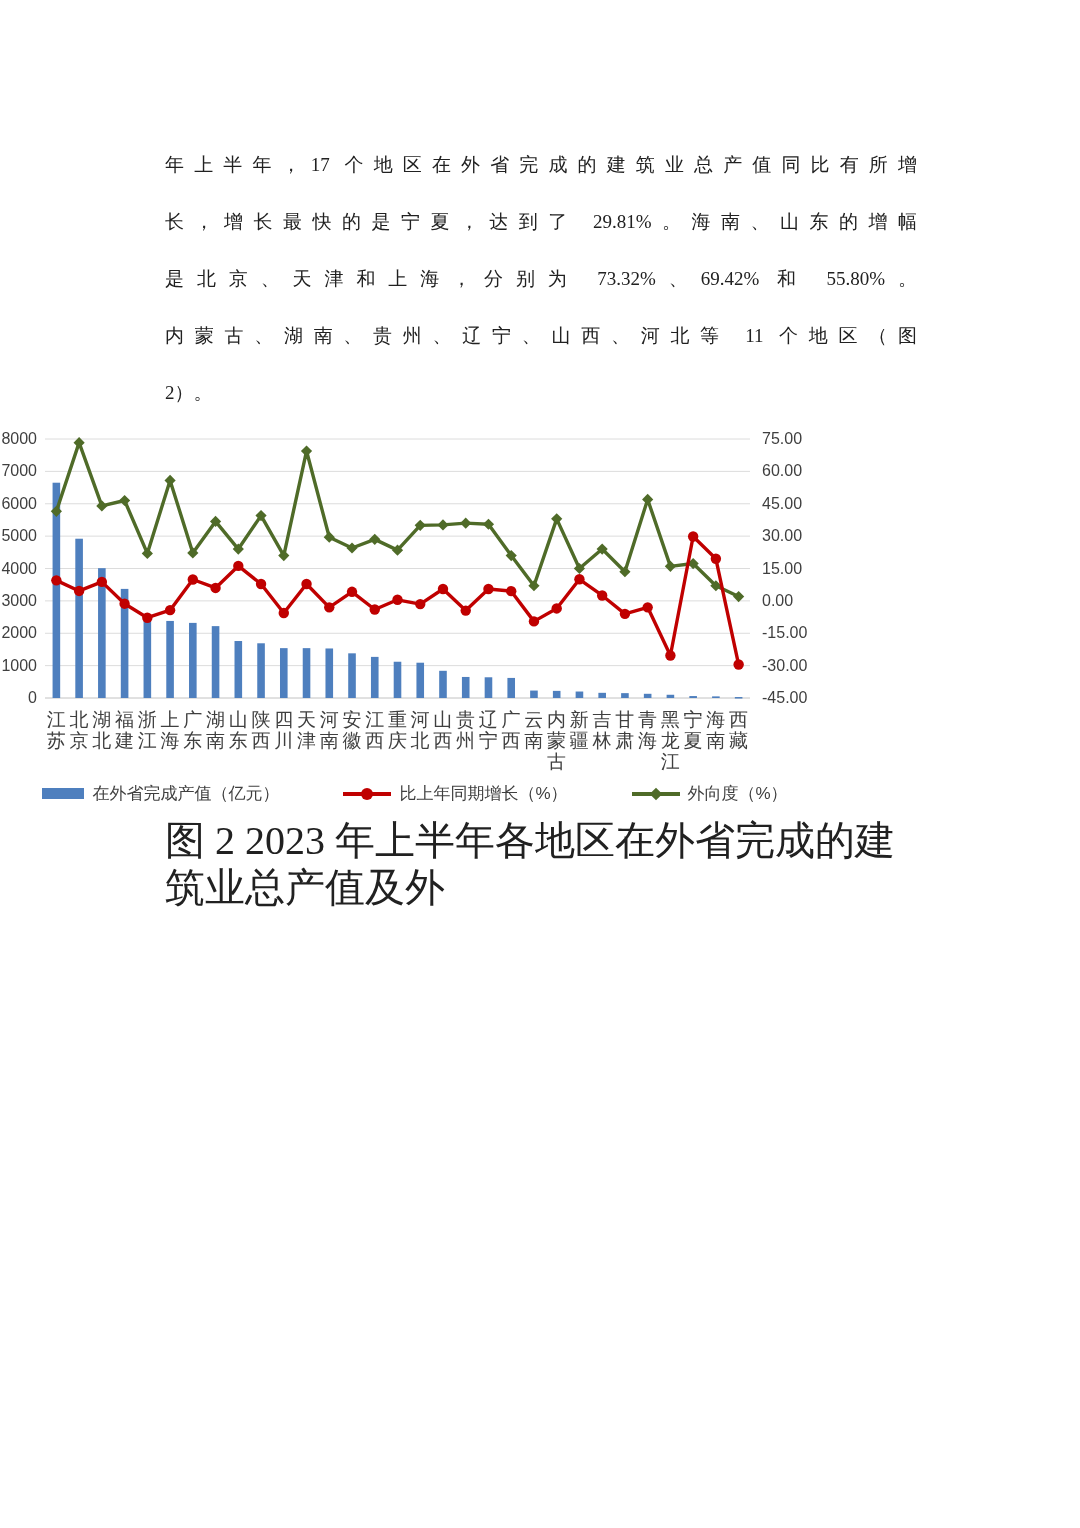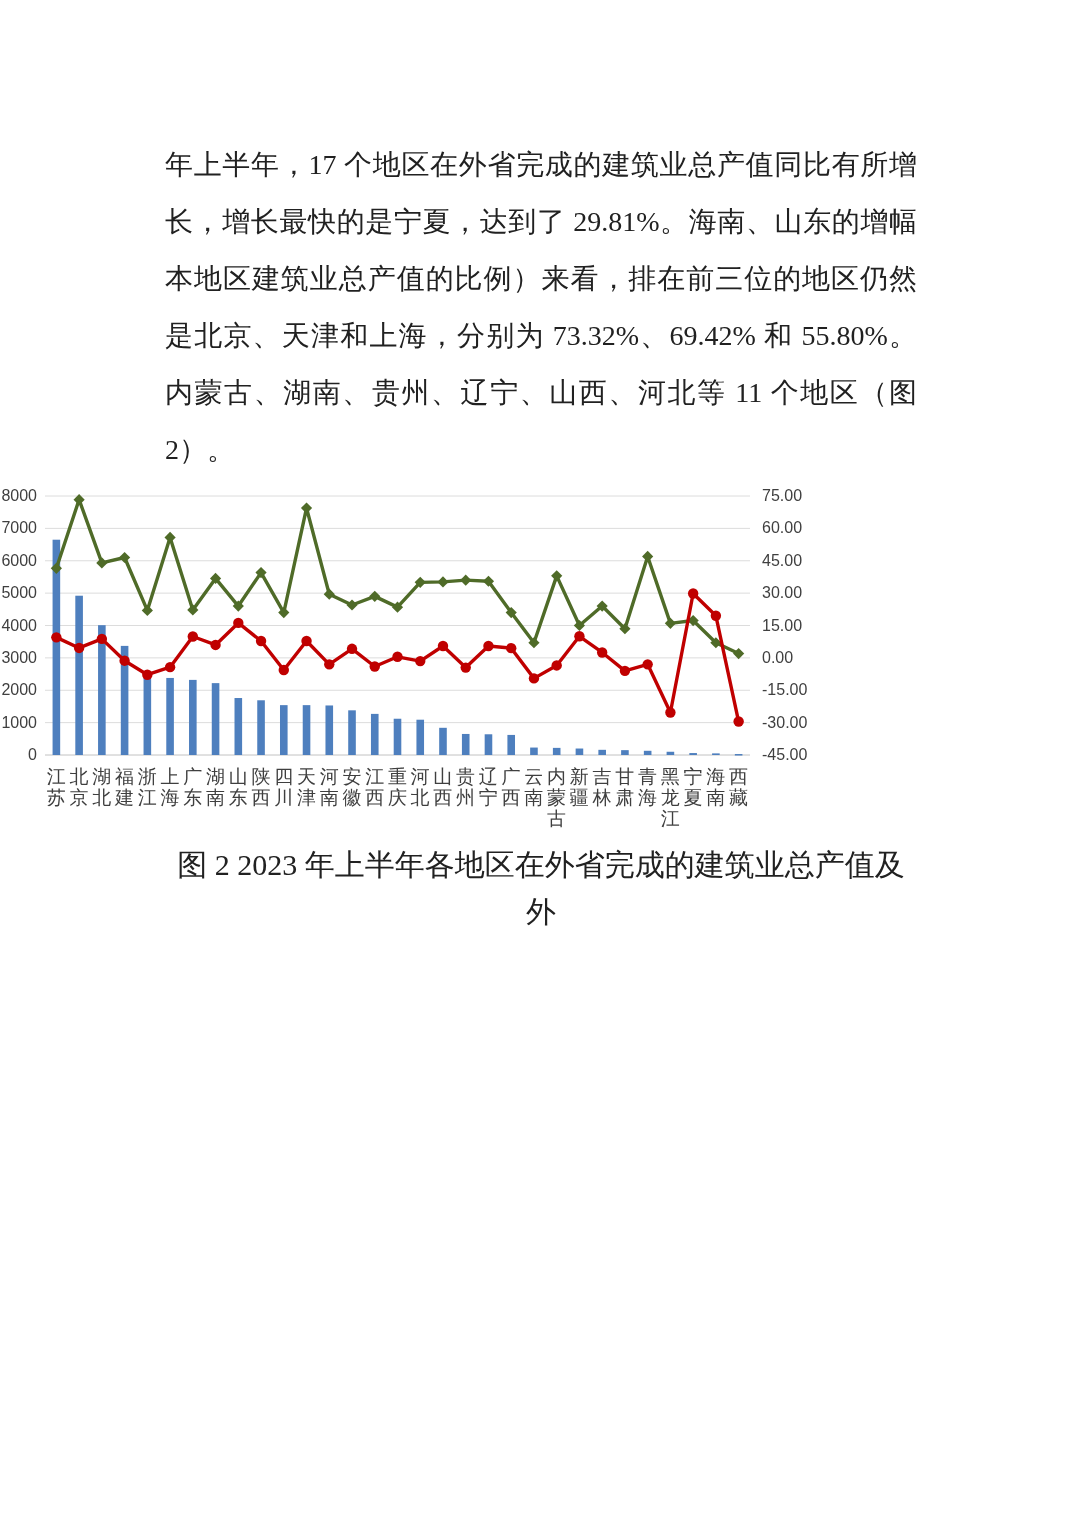--- a/index.html
+++ b/index.html
@@ -2,21 +2,21 @@
 <html style="--c-bar: #4e7fbe; --c-red: #c00000; --c-green: #4f6b28;"><head>
 <meta charset="utf-8">
 <style>
   html,body { margin:0; padding:0; background:#ffffff; }
   .page {
     position:relative; width:1080px; height:1528px; background:#ffffff;
     overflow:hidden;
     font-family:"Liberation Serif","DejaVu Serif",serif;
     color:#212121;
   }
-  .para { width:752px; margin-left:165px; font-size:28px; line-height:57px; }
+  .para { width:752px; margin-left:165px; font-size:19px; line-height:57px; }
   .para .line { text-align:justify; text-align-last:justify; }
   .para .line:last-child { text-align-last:left; }
   .para1 { padding-top:136px; }
 
   .chart-wrap { width:830px; margin-top:6px; }
   .chart-svg text { font-family:"Liberation Sans","DejaVu Sans",sans-serif; fill:#3f3f3f; }
 
   .xlabels-row { margin-left:45px; width:705px; display:flex; }
   .xlabel {
     flex:1 1 0; display:flex; flex-direction:column; align-items:center;
@@ -34,32 +34,31 @@
   .sw-line.red { background:var(--c-red,#c00000); }
   .sw-line.green { background:var(--c-green,#4f6b28); }
   .sw-dot {
     position:absolute; left:50%; top:50%; transform:translate(-50%,-50%);
     width:12px; height:12px; border-radius:50%; background:var(--c-red,#c00000);
   }
   .sw-diamond {
     position:absolute; left:50%; top:50%; transform:translate(-50%,-50%) rotate(45deg);
     width:9px; height:9px; background:var(--c-green,#4f6b28);
   }
-  .caption { width:752px; margin-left:165px; margin-top:12px; text-align:center;
-             font-size:30px; line-height:47px; }
+  .caption { width:752px; margin-left:165px; margin-top:12px; text-align:left;
+             font-size:40px; line-height:47px; }
 </style>
 </head>
 <body>
 
 <div class="page">
 
   <div class="para para1">
     <div class="line">年上半年，17 个地区在外省完成的建筑业总产值同比有所增</div>
     <div class="line">长，增长最快的是宁夏，达到了 29.81%。海南、山东的增幅</div>
-    <div class="line">本地区建筑业总产值的比例）来看，排在前三位的地区仍然</div>
     <div class="line">是北京、天津和上海，分别为 73.32%、69.42% 和 55.80%。</div>
     <div class="line">内蒙古、湖南、贵州、辽宁、山西、河北等 11 个地区（图</div>
     <div class="line">2）。</div>
   </div>
 
   <div class="chart-wrap">
     <svg id="chart-svg" class="chart-svg" width="830" height="278">
         <line x1="45" y1="12" x2="750" y2="12" stroke="#dcdcdc" stroke-width="1"></line>
         <text x="37" y="17" text-anchor="end" font-size="16">8000</text>
         <text x="762" y="17" text-anchor="start" font-size="16">75.00</text>
@@ -304,19 +303,37 @@
         </div>
         <div class="xlabel">
           <span>海</span>
           <span>南</span>
         </div>
         <div class="xlabel">
           <span>西</span>
           <span>藏</span>
         </div>
       </div>
+    <div class="legend">
+      <div class="legend-item">
+        <span class="sw-bar"></span>
+        <span>在外省完成产值（亿元）</span>
+      </div>
+      <div class="legend-item">
+        <span class="sw-line red">
+            <span class="sw-dot"></span>
+          </span>
+        <span>比上年同期增长（%）</span>
+      </div>
+      <div class="legend-item">
+        <span class="sw-line green">
+            <span class="sw-diamond"></span>
+          </span>
+        <span>外向度（%）</span>
+      </div>
+    </div>
   </div>
 
   <div class="caption">
     <div>图 2 2023 年上半年各地区在外省完成的建筑业总产值及外</div>
   </div>
 
 </div>
 
 </body></html>

